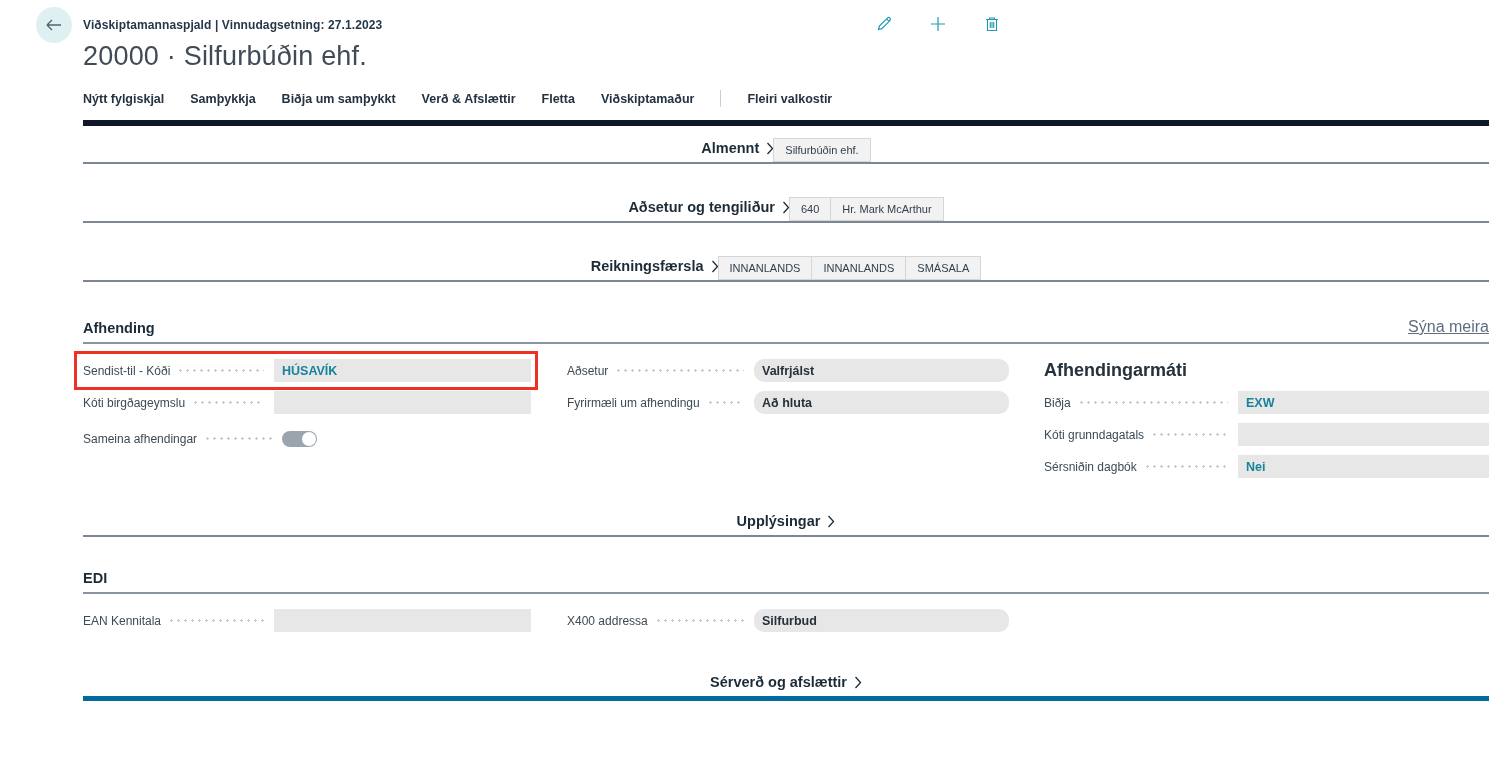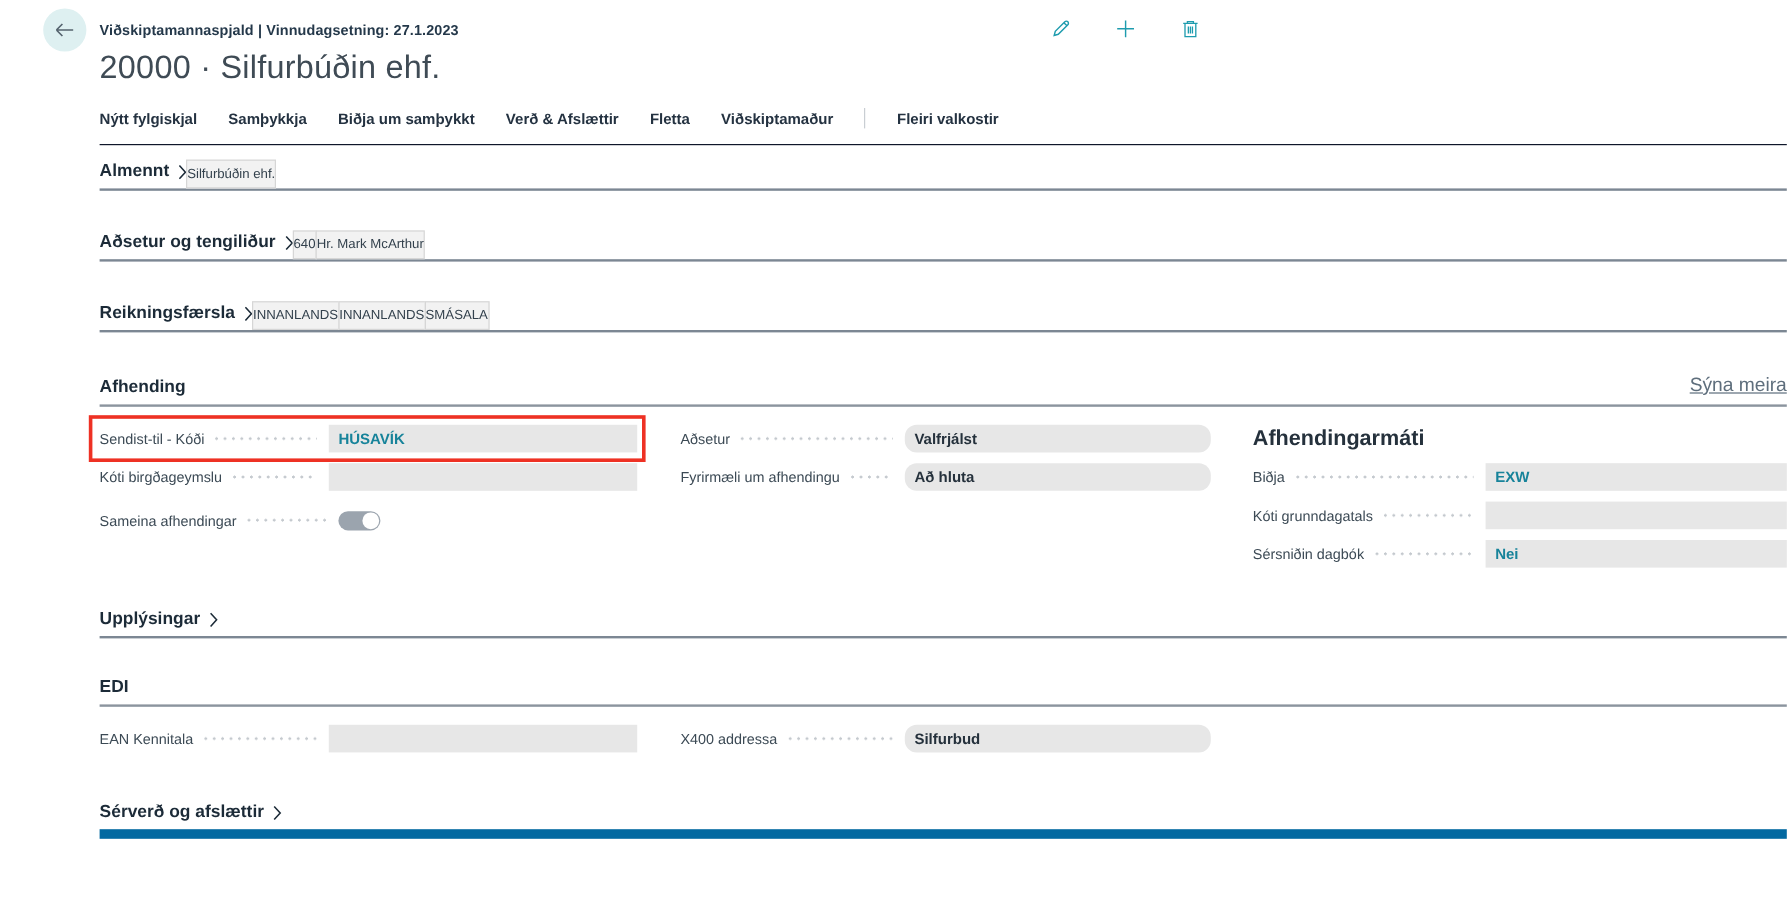--- a/index.html
+++ b/index.html
@@ -25,36 +25,36 @@
   }
   .header-icons .icon-btn { width:20px; height:20px; cursor:pointer; display:flex; align-items:center; justify-content:center; }
 
   .page-title {
     margin-top:9px; font-size:27px; font-weight:300; color:#3f4b55; letter-spacing:.2px;
   }
 
   
   .action-bar {
     margin-top:18px; display:flex; align-items:center; gap:26px;
-    padding-bottom:13px; border-bottom:1px solid #0f172a;
+    padding-bottom:13px; border-bottom:6px solid #0f172a;
   }
   .action-item { font-size:12.5px; font-weight:700; color:#243241; cursor:pointer; white-space:nowrap; }
   .action-divider { width:1px; height:17px; background:#c9ced3; margin:0 0px; }
 
   
   .section-collapsed {
-    display:flex; justify-content:flex-start; align-items:flex-end;
+    display:flex; justify-content:center; align-items:flex-end;
     border-bottom:2px solid #7c8793; margin-top:33px;
   }
   .section-collapsed.first { margin-top:12px; }
   .sec-header { display:flex; align-items:center; gap:7px; padding-bottom:6px; cursor:pointer; }
   .sec-title { font-size:14.5px; font-weight:700; color:#1c2b38; }
   .tiles { display:flex; }
   .tile {
-    height:24px; line-height:22px; padding:0 0; font-size:11px; color:#33414d;
+    height:24px; line-height:22px; padding:0 11px; font-size:11px; color:#33414d;
     background:#f2f2f2; border:1px solid #d6d6d6; margin-left:-1px; white-space:nowrap; cursor:pointer;
   }
 
   
   .section-expanded-header {
     display:flex; justify-content:space-between; align-items:flex-end;
     border-bottom:2px solid #8b949e; margin-top:36px; padding-bottom:6px;
   }
   .show-more { font-size:16px; color:#5e6e7c; cursor:pointer;text-decoration:underline; }
 
@@ -87,21 +87,21 @@
   }
 
   .toggle {
     width:35px; height:16px; border-radius:9px; background:#9ba4ae; position:relative; cursor:pointer;
     box-shadow:0 0 0 2px #fff;
   }
   .toggle .knob {
     position:absolute; right:1px; top:1px; width:14px; height:14px; border-radius:50%; background:#fff;
   }
 
-  .section-last { border-bottom:8px solid #0369a1; }
+  .section-last { border-bottom:5px solid #0369a1; }
 </style>
 </head>
 <body>
 
 <div class="page">
 
   <div class="back-btn">
     <span style="display:flex;">
       <svg width="18" height="14" viewBox="0 0 18 14">
           <path d="M2 7h14M2 7l5-5M2 7l5 5" stroke="#55636e" stroke-width="1.4" fill="none"></path>

